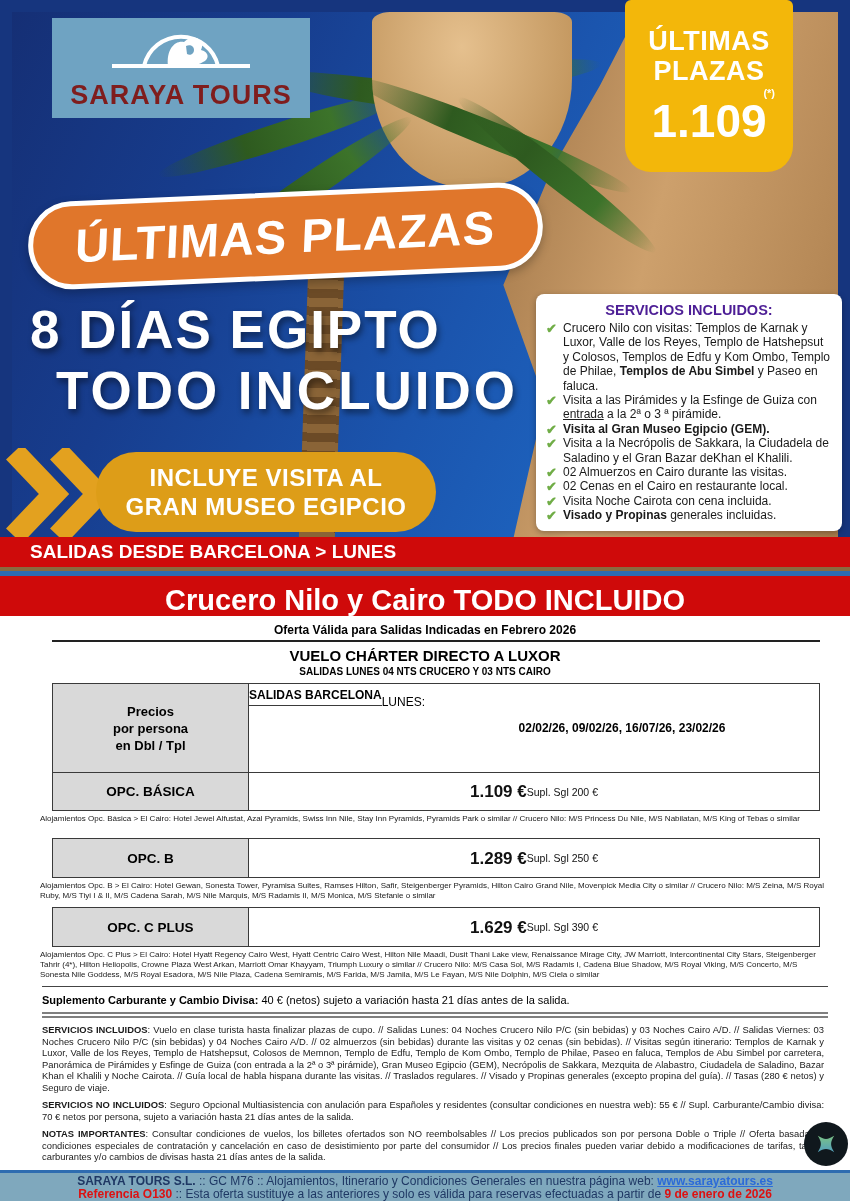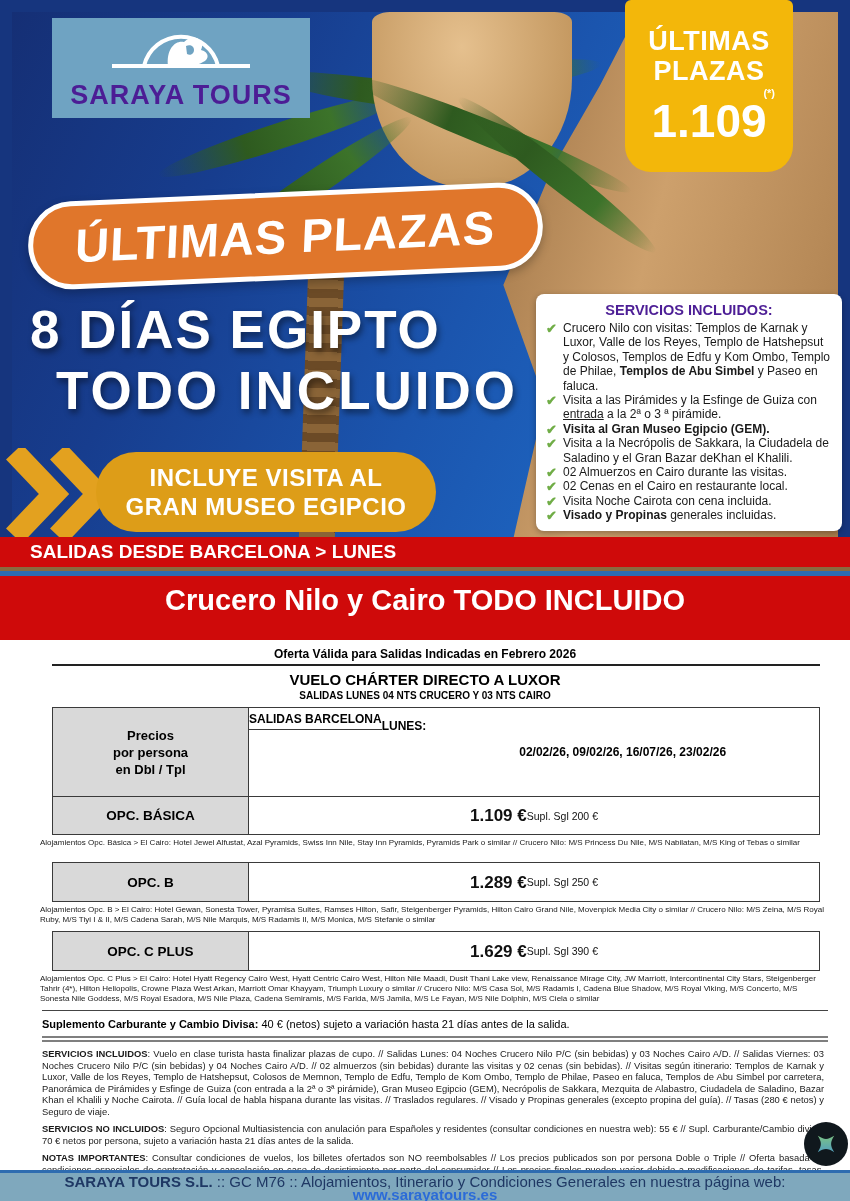--- a/index.html
+++ b/index.html
@@ -24,21 +24,21 @@
   .f1 { left: 140px; top: 110px; width: 260px; transform: rotate(-18deg); }
   .f2 { left: 250px; top: 70px;  width: 280px; transform: rotate(8deg); }
   .f3 { left: 330px; top: 110px; width: 300px; transform: rotate(22deg); }
   .f4 { left: 180px; top: 160px; width: 240px; transform: rotate(-34deg); }
   .f5 { left: 360px; top: 55px;  width: 230px; transform: rotate(-8deg); }
   .f6 { left: 420px; top: 150px; width: 250px; transform: rotate(38deg); }
 
   .logo-box { position: absolute; left: 52px; top: 18px; width: 258px; height: 100px;
            background: #6fa3c2; display: flex; flex-direction: column; align-items: center; justify-content: flex-start; padding-top: 8px; }
   .logo-mark { width: 150px; height: 52px; display: block; }
-  .logo-text { color: #4c1d95; font-weight: 700; font-size: 27px; letter-spacing: 1px; margin-top: 2px; }
+  .logo-text { color: #7f1d1d; font-weight: 700; font-size: 27px; letter-spacing: 1px; margin-top: 2px; }
 
   .price-badge { position: absolute; left: 625px; top: 0; width: 168px; height: 172px;
            background: #f3b70a; border-radius: 6px 6px 26px 26px;
            display: flex; flex-direction: column; align-items: center; justify-content: flex-start; padding-top: 26px; }
   .pb-line { color: #ffffff; font-weight: 800; font-size: 27px; line-height: 30px; letter-spacing: 0.5px; }
   .pb-ast { color: #ffffff; font-weight: 700; font-size: 11px; line-height: 11px; align-self: flex-end; margin: 2px 18px 0 0; }
   .pb-price { color: #ffffff; font-weight: 800; font-size: 46px; line-height: 44px; }
 
   .stamp { position: absolute; left: 28px; top: 192px; width: 515px; height: 88px;
            background: #e0762b; border: 5px solid #ffffff; border-radius: 46px;
@@ -63,41 +63,41 @@
   .svc-title { text-align: center; color: #4c1d95; font-weight: 700; font-size: 14.5px; margin-bottom: 3px; }
   .svc-list { list-style: none; }
   .svc-item { position: relative; padding-left: 17px; font-size: 12px; line-height: 1.2; color: #1a1a1a; }
   .svc-item .check { position: absolute; left: 0; top: 0; color: #70ad47; font-weight: 700; font-size: 13px; }
 
   
   .banner { width: 850px; background: #cf0a0a; color: #ffffff; font-weight: 700; }
   .banner1 { height: 30px; line-height: 30px; padding-left: 30px; font-size: 19px; }
   .strip { width: 850px; height: 9px;
            background: linear-gradient(180deg, #8a6a3f 0 40%, #2e6cb0 40% 100%); }
-  .banner2 { height: 64px; line-height: 48px; text-align: center; font-size: 29px; }
+  .banner2 { height: 40px; line-height: 48px; text-align: center; font-size: 29px; }
 
   
   .content { position: relative; width: 850px; height: 547px; background: #ffffff; overflow: hidden; }
   .offer-heading { margin-top: 7px; text-align: center; font-size: 12px; font-weight: 700; color: #000000; }
   .heading-rule { width: 768px; margin: 3px 0 0 52px; border-top: 2px solid #222222; }
   .table-title { margin-top: 5px; text-align: center; font-size: 15px; font-weight: 700; color: #000000; }
   .table-subtitle { margin-top: 2px; text-align: center; font-size: 10px; font-weight: 700; color: #000000; }
 
   .price-table { width: 768px; margin-left: 52px; border: 1.5px solid #3a3a3a; }
   .ptable-gap { margin-top: 14px; }
   .row { display: flex; }
   .cell-left { width: 196px; background: #d9d9d9; border-right: 1.5px solid #3a3a3a;
            display: flex; flex-direction: column; align-items: center; justify-content: center;
            font-weight: 700; font-size: 13px; color: #000000; }
   .cell-left div { line-height: 17px; }
   .cell-right { flex: 1; display: flex; flex-direction: row; }
   .header-row { height: 88px; }
   .col-head { height: 22px; line-height: 22px; text-align: center; font-weight: 700; font-size: 12px;
            border-bottom: 1.5px solid #3a3a3a; }
-  .day { height: 29px; line-height: 36px; text-align: center; font-weight: 700; font-size: 12px; }
+  .day { height: 29px; line-height: 36px; text-align: center; font-weight: 400; font-size: 12px; }
   .dates { flex: 1; display: flex; align-items: center; justify-content: center; font-weight: 700; font-size: 12px; }
   .opc-row { height: 38px; }
   .opc-row .cell-left { font-size: 13.5px; }
   .price-cell { align-items: center; justify-content: center; }
   .price { font-size: 17px; font-weight: 600; color: #111111; line-height: 19px; }
   .supl { font-size: 10.5px; color: #111111; line-height: 12px; }
 
   .opc-note { margin: 3px 24px 0 40px; font-size: 8px; line-height: 10px; color: #1a1a1a; }
 
   .thin-rule { width: 786px; margin: 6px 0 0 42px; border-top: 1.5px solid #444444; }
@@ -105,21 +105,21 @@
   .double-rule { width: 786px; margin: 6px 0 0 42px; height: 6px;
            border-top: 2px solid #7f7f7f; border-bottom: 2px solid #7f7f7f; }
   .fine { margin: 6px 26px 0 42px; font-size: 9.4px; line-height: 11.5px; color: #1a1a1a; text-align: justify; }
   .b { font-weight: 700; }
 
   
   .assist { position: absolute; left: 804px; top: 1122px; width: 44px; height: 44px; border-radius: 50%;
            background: #10181d; display: flex; align-items: center; justify-content: center; cursor: pointer; }
   .footer { position: absolute; left: 0; top: 1170px; width: 850px; height: 31px;
            background: #7fa8bd; border-top: 3px solid #2e6cb0; text-align: center;
-           font-size: 15px; line-height: 13px; color: #1f3864; padding-top: 2px; }
+           font-size: 12px; line-height: 13px; color: #1f3864; padding-top: 2px; }
   .footer .link { color: #2b6bd8; text-decoration: underline; cursor: pointer; }
   .footer .red { color: #dd1111; }
 </style>
 </head>
 <body>
 
 <div class="page">
 
   <section class="hero">
     <div class="photo">

